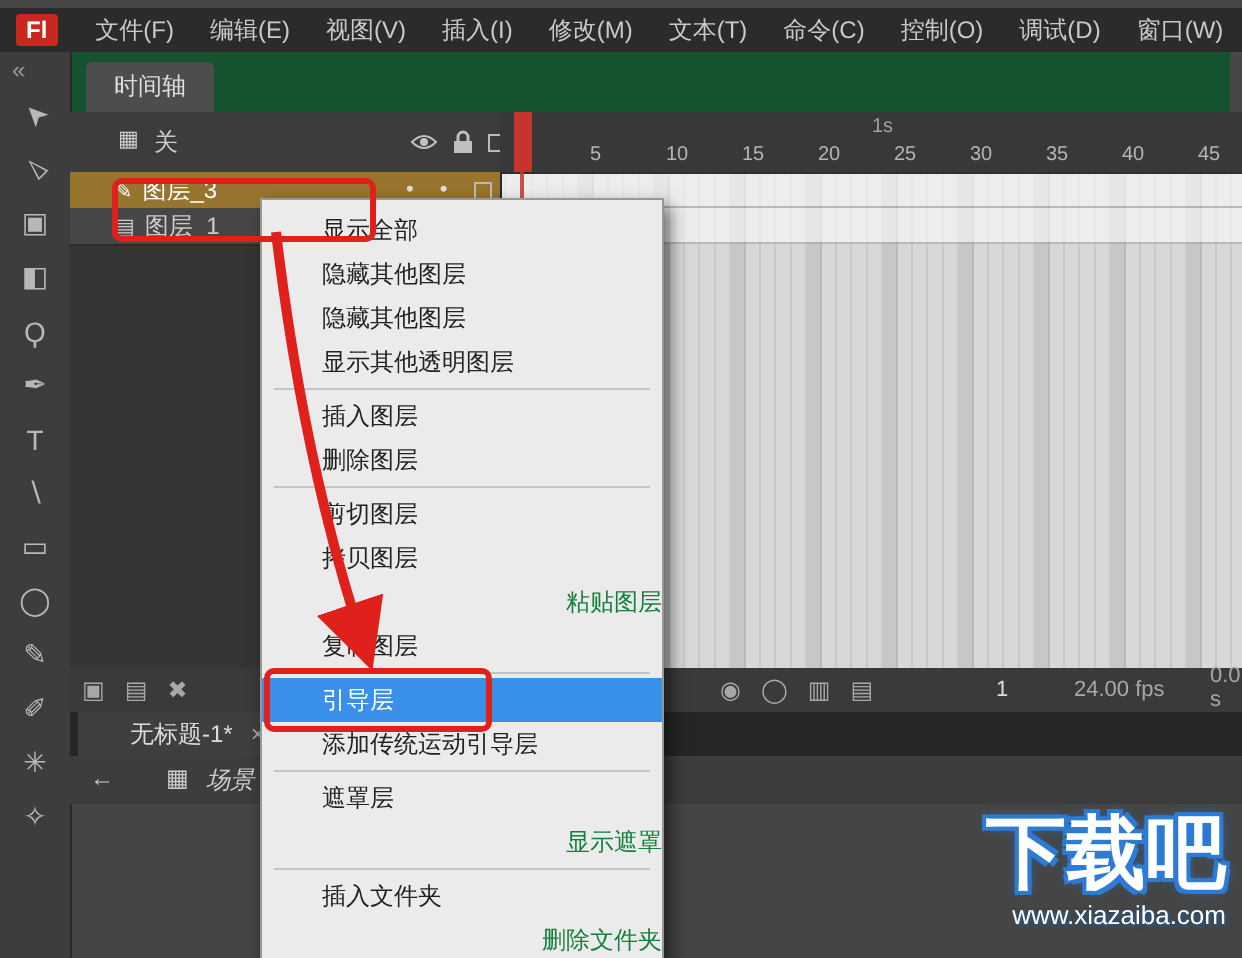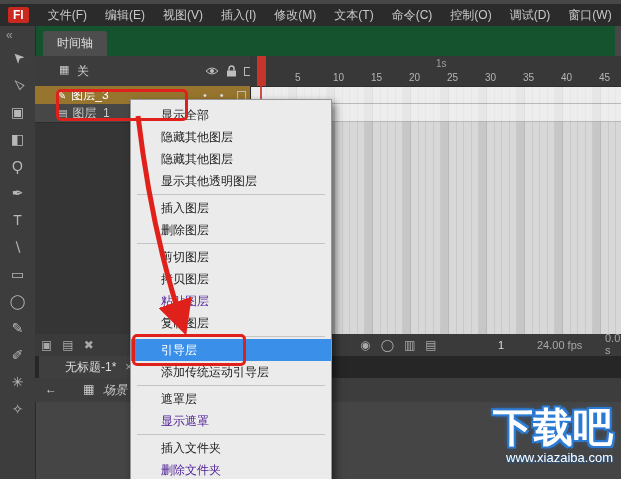--- a/index.html
+++ b/index.html
@@ -71,21 +71,21 @@
            color:#ddd;font-size:12px;padding:0 26px;display:flex;gap:9px;align-items:center;}
   .doc-close{color:#aaa;cursor:default;}
   .edit-bar{left:35px;top:374px;width:586px;height:24px;background:#3d3d3d;color:#ccc;
             font-size:12px;z-index:2;}
   .stage{left:35px;top:398px;width:586px;height:81px;background:#454545;z-index:1;}
 
   
   .ctx{left:130px;top:95px;width:200px;background:#ebebeb;border:1px solid #979797;
        box-shadow:3px 4px 8px rgba(0,0,0,0.55);padding:4px 0;z-index:50;}
   .mi{height:22px;line-height:22px;padding-left:30px;font-size:12px;color:#222;cursor:default;}
-  .mi.dis{color:#4c1d95;}
+  .mi.dis{color:#15803d;text-align:right;}
   .mi.hl{background:#3a8fe8;color:#fff;font-family:Liberation Serif, serif;}
   .sep{height:1px;background:#c4c4c4;margin:2px 6px;}
 
   
   .anno-box{border:3px solid #e0201a;border-radius:5px;z-index:60;pointer-events:none;}
   #anno-arrow{position:absolute;left:0;top:0;z-index:60;pointer-events:none;}
 
   
   .wm{right:8px;top:400px;text-align:right;z-index:70;pointer-events:none;}
   .wm-title{font-size:40px;font-weight:bold;color:#fff;line-height:46px;

